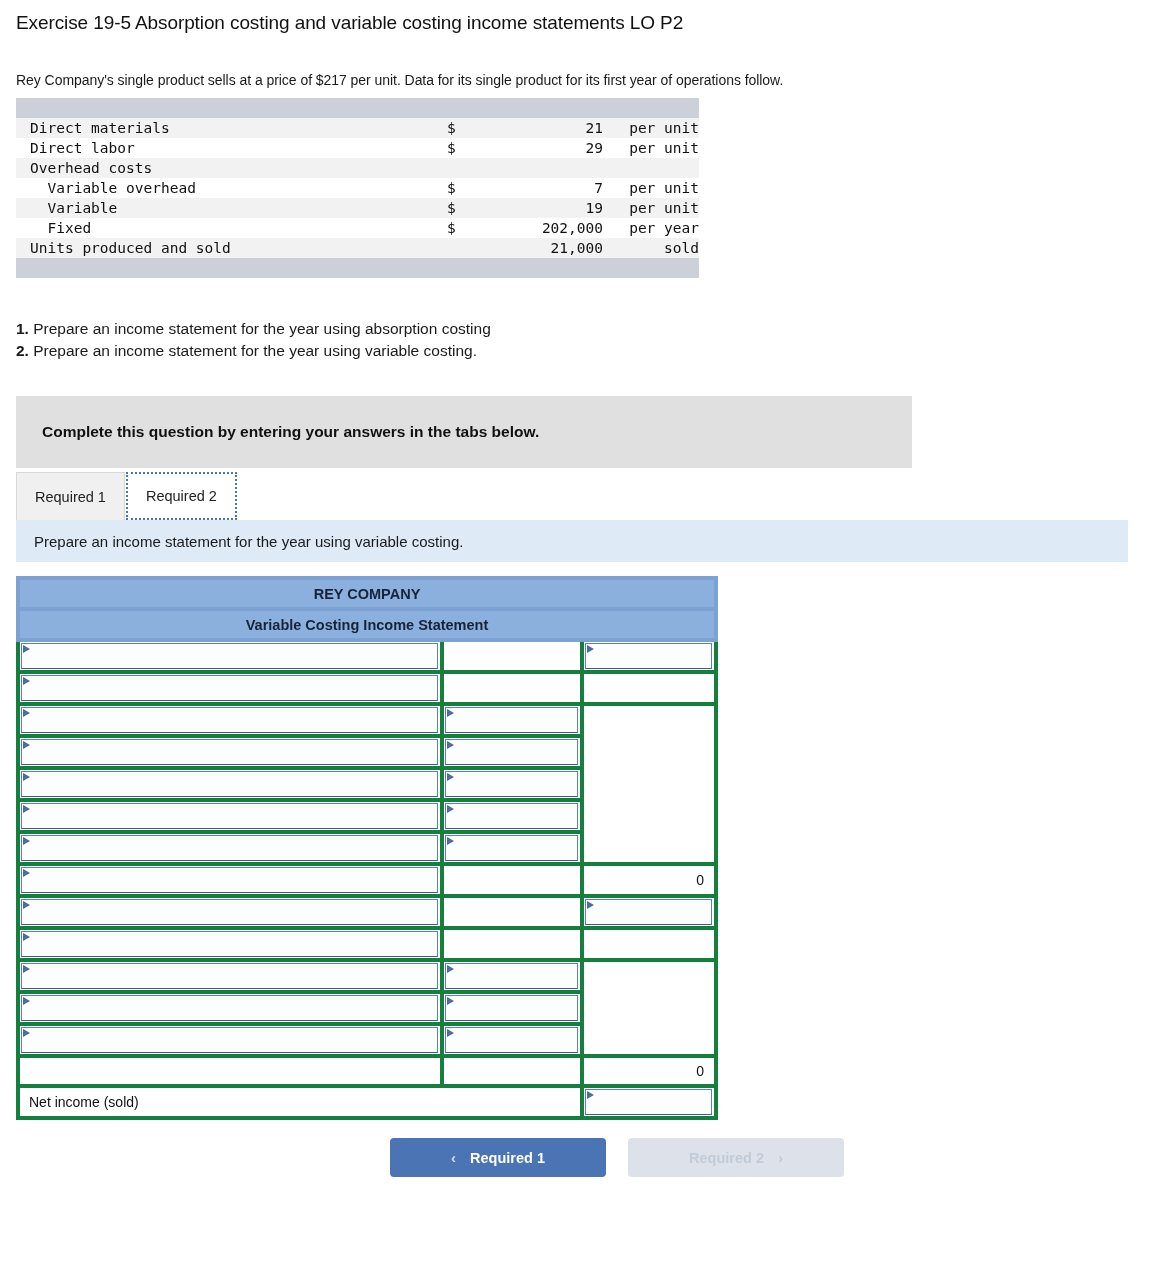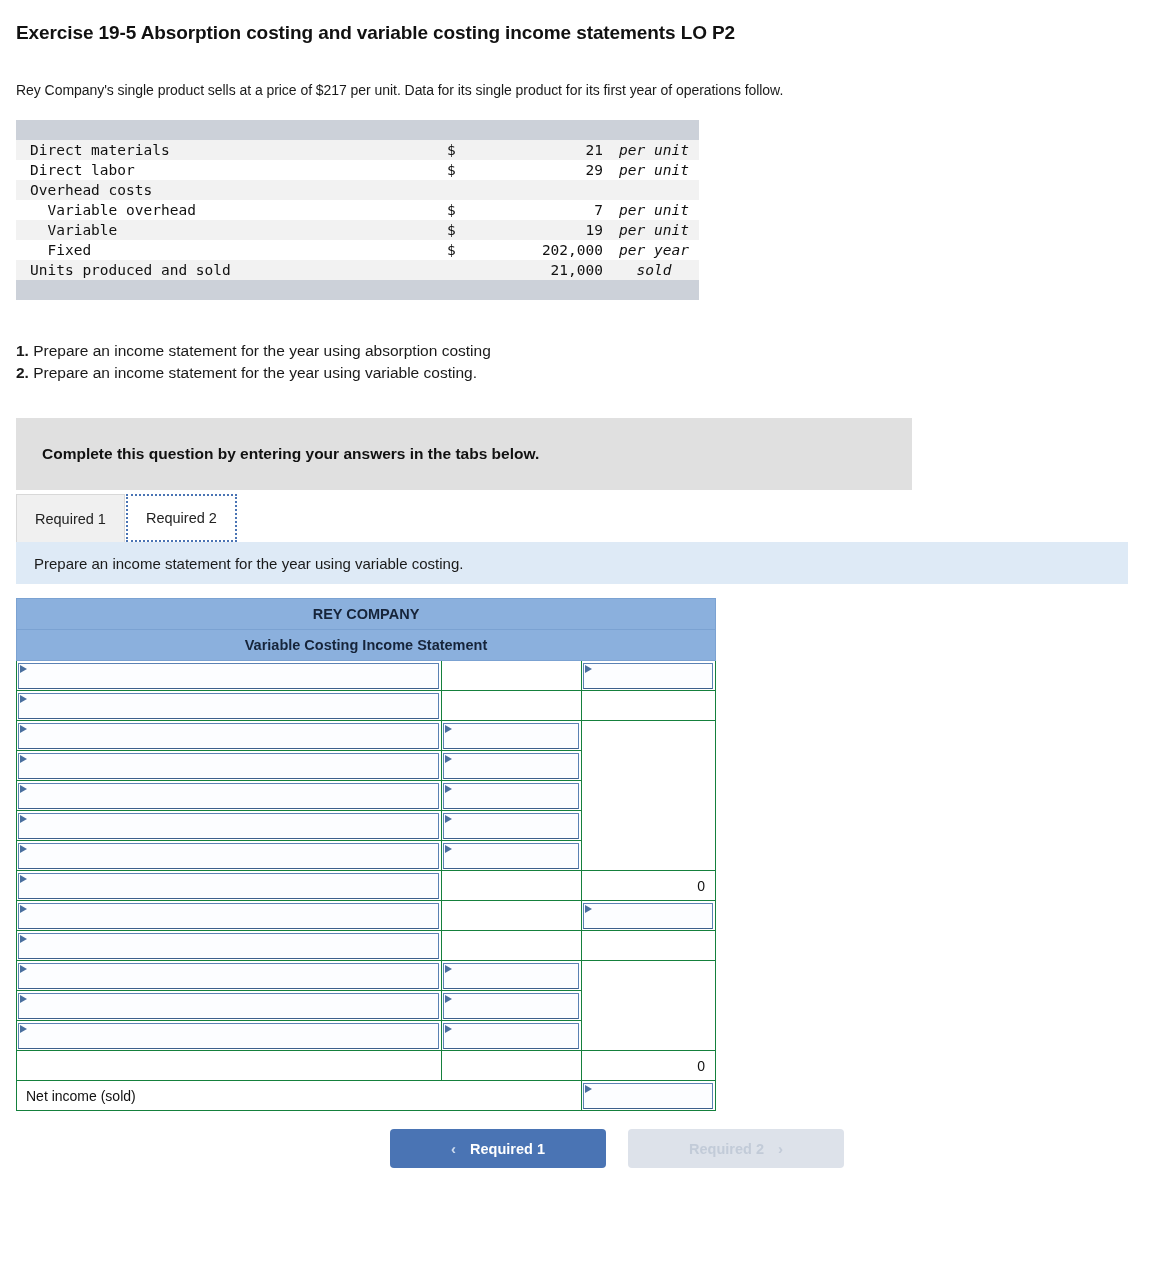--- a/index.html
+++ b/index.html
@@ -11,48 +11,48 @@
   body {
     font-family: "Liberation Sans", sans-serif;
     color: #1a1a1a;
     font-size: 15px;
   }
   .page { width: 1160px; position: relative; padding: 0 16px; }
 
   
   .exercise-title {
     font-size: 19px;
-    font-weight: bold;
+    font-weight: normal;
     color: #111111;
-    padding-top: 22px;
+    padding-top: 12px;
     letter-spacing: -0.1px;
   }
   .intro-text {
     font-size: 14px;
     color: #1a1a1a;
     padding-top: 38px;
     letter-spacing: -0.05px;
   }
 
   
-  .fact-table-wrap { margin-top: 22px; width: 683px; }
+  .fact-table-wrap { margin-top: 10px; width: 683px; }
   table.fact-table {
     border-collapse: collapse;
     width: 683px;
     font-family: "DejaVu Sans Mono", "Liberation Mono", monospace;
     font-size: 14.5px;
     color: #111;
   }
   table.fact-table td { padding: 0; line-height: 20px; height: 20px; vertical-align: middle; }
   .fact-top-bar td { background: #ccd1d9; height: 12px; }
   .fact-row.shade td { background: #f2f2f2; }
   .fact-row td.lbl { padding-left: 14px; white-space: pre; }
   .fact-row td.cur { width: 70px; text-align: left; padding-left: 6px; }
   .fact-row td.amt { width: 92px; text-align: right; }
-  .fact-row td.unit { width: 96px; text-align: center; padding-left: 6px; font-style: italic; }
+  .fact-row td.unit { width: 96px; text-align: right; padding-left: 6px; }
   .fact-bottom-bar td { background: #ccd1d9; height: 9px; }
 
   
   .requirements { margin-top: 40px; font-size: 15.5px; line-height: 22px; }
   .requirements .num { font-weight: bold; }
 
   
   .complete-banner {
     margin-top: 34px;
     margin-left: 0;
@@ -109,21 +109,21 @@
 
   
   .stmt-wrap { margin-top: 14px; width: 700px; }
   table.stmt {
     border-collapse: collapse;
     table-layout: fixed;
     width: 700px;
     font-size: 13.5px;
   }
   table.stmt td {
-    border: 1px solid #15803d;
+    border: 4px solid #15803d;
     padding: 0;
     height: 30px;
     vertical-align: middle;
   }
   td.c1 { width: 424px; }
   td.c2 { width: 140px; }
   td.c3 { width: 134px; }
 
   .hdr-cell {
     background: #8bb0dd !important;

